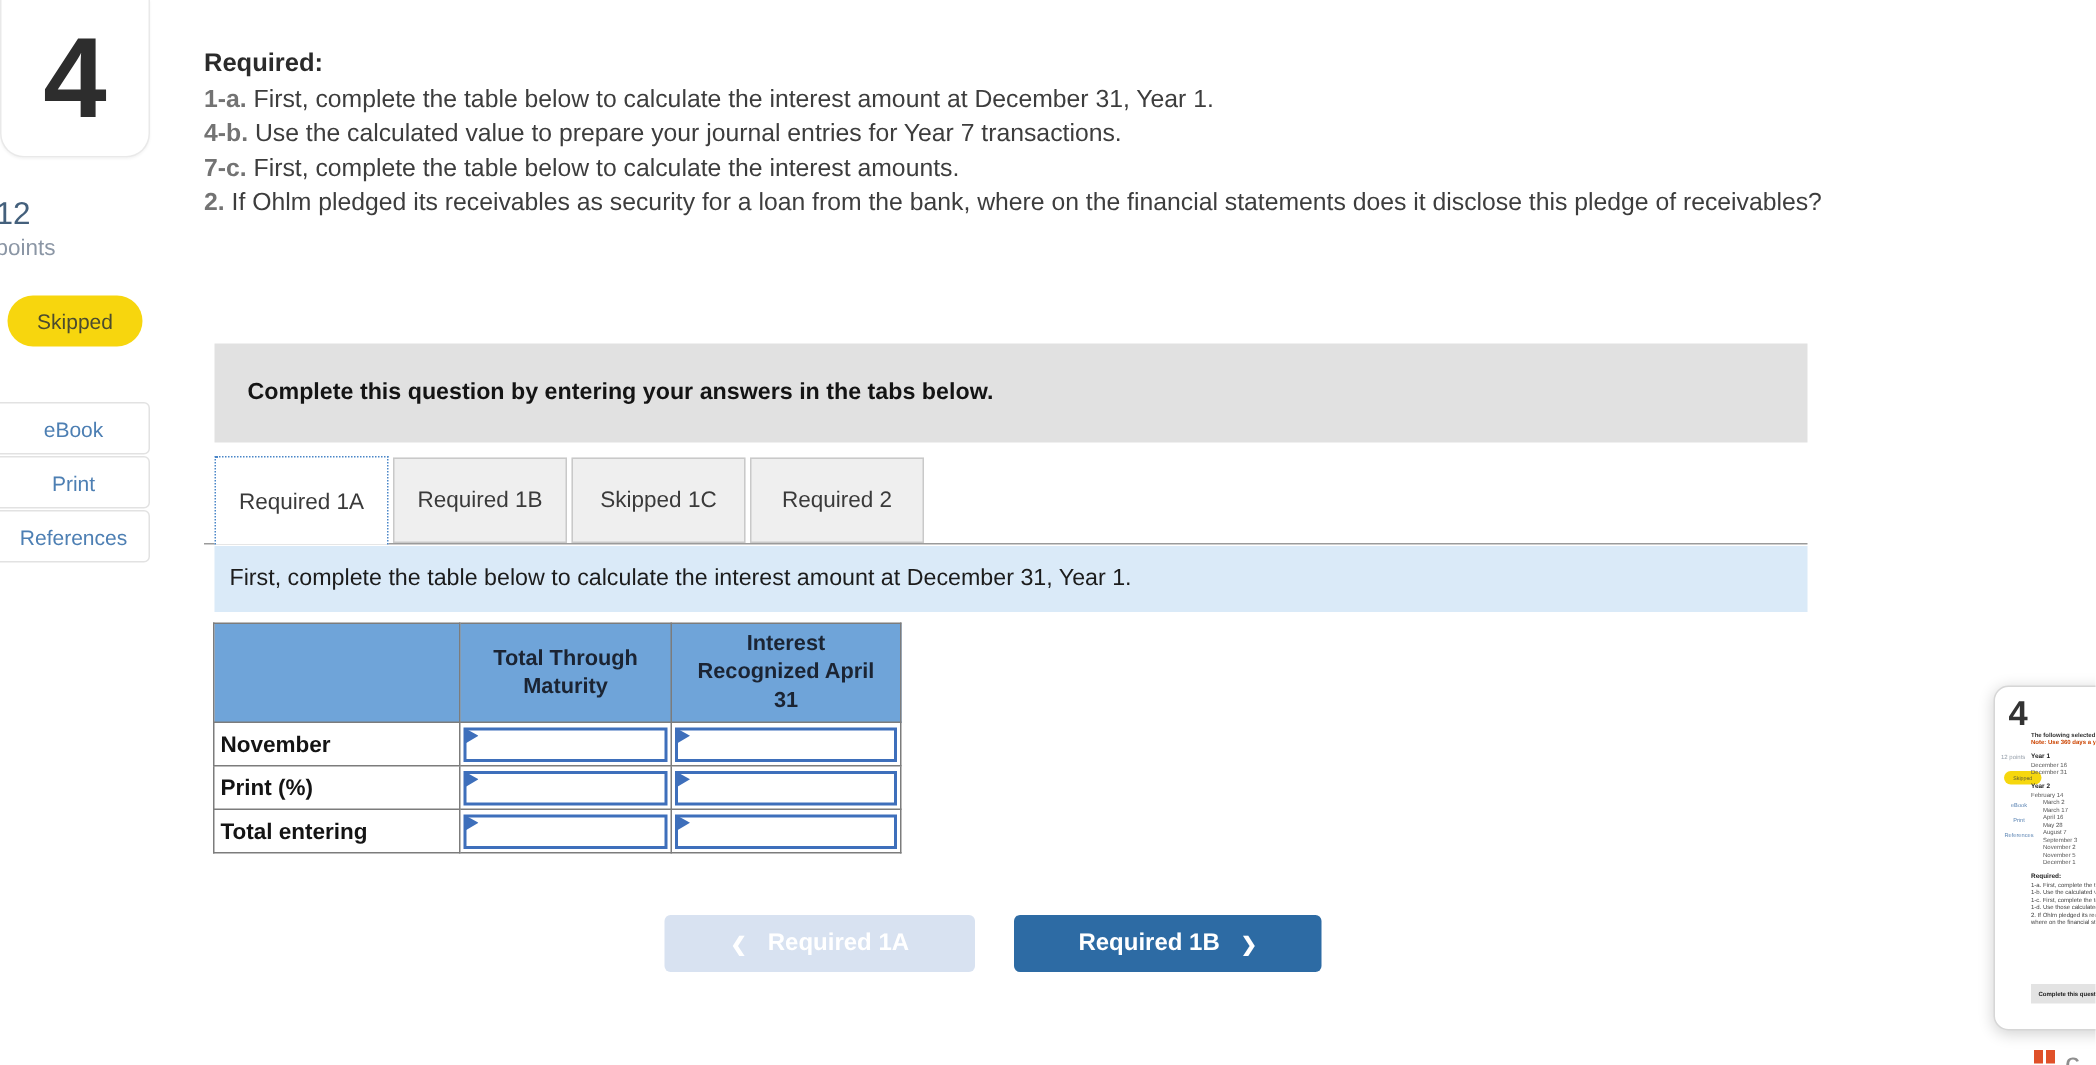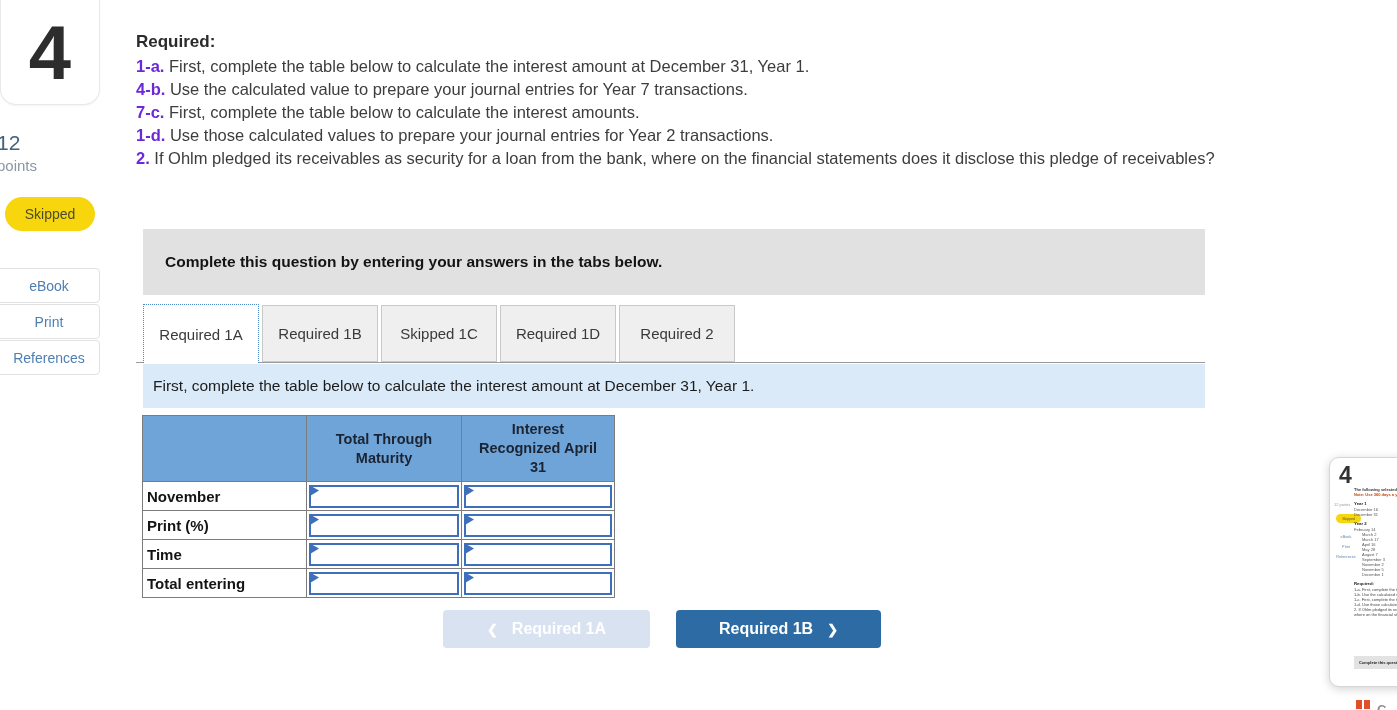--- a/index.html
+++ b/index.html
@@ -31,21 +31,21 @@
     border:1px solid #e2e2e2; border-radius:4px;
     display:flex; align-items:center; justify-content:center;
     font-size:14px; color:#4d7fb3; cursor:pointer;
   }
   .side-link span { padding-left:8px; }
 
   
   .req-head { left:136px; top:32px; font-size:17px; font-weight:bold; color:#2b2b2b; }
   .req-body { left:136px; top:55px; width:1162px; font-size:16.5px; line-height:23px; color:#3d3d3d; }
   .req-body p { margin:0; }
-  .req-body b { color:#6d28d9; }
+  .req-body b { color:#737373; }
 
   
   .banner {
     left:143px; top:229px; width:1062px; height:66px; background:#e1e1e1;
     display:flex; align-items:center; padding-left:22px;
     font-size:15.5px; font-weight:bold; color:#141414;
   }
 
   
   .tabbar {
@@ -159,77 +159,64 @@
 </div>
 <div class="abs side-link" style="top:340px">
   <span>References</span>
 </div>
 
 <div class="abs req-head">Required:</div>
 <div class="abs req-body">
   <p><b>1-a.</b> <span>First, complete the table below to calculate the interest amount at December 31, Year 1.</span></p>
   <p><b>4-b.</b> <span>Use the calculated value to prepare your journal entries for Year 7 transactions.</span></p>
   <p><b>7-c.</b> <span>First, complete the table below to calculate the interest amounts.</span></p>
-  <p><b>1-d.</b> <span>Use those calculated values to prepare your journal entries for Year 2 transactions.</span></p>
   <p><b>2.</b> <span>If Ohlm pledged its receivables as security for a loan from the bank, where on the financial statements does it disclose this pledge of receivables?</span></p>
 </div>
 
 <div class="abs banner">
   <span>Complete this question by entering your answers in the tabs below.</span>
 </div>
 
 <div class="abs tabbar">
   <div class="tab active">
       <span>Required 1A</span>
     </div>
   <div class="tab">
       <span>Required 1B</span>
     </div>
   <div class="tab">
       <span>Skipped 1C</span>
-    </div>
-  <div class="tab">
-      <span>Required 1D</span>
     </div>
   <div class="tab">
       <span>Required 2</span>
     </div>
 </div>
 
 <div class="abs infobar">
   <span>First, complete the table below to calculate the interest amount at December 31, Year 1.</span>
 </div>
 
 <table class="abs anstable">
   <tbody>
       <tr>
     <th class="corner" style="width:164px; height:66px"></th>
-    <th style="width:155px">Total Through Maturity</th>
+    <th style="width:141px">Total Through Maturity</th>
     <th style="width:153px">Interest Recognized April 31</th>
   </tr>
   <tr>
     <td class="rowlabel">November</td>
     <td class="cell">
           <div class="inp"></div>
         </td>
     <td class="cell">
           <div class="inp"></div>
         </td>
   </tr>
   <tr>
     <td class="rowlabel">Print (%)</td>
-    <td class="cell">
-          <div class="inp"></div>
-        </td>
-    <td class="cell">
-          <div class="inp"></div>
-        </td>
-  </tr>
-  <tr>
-    <td class="rowlabel">Time</td>
     <td class="cell">
           <div class="inp"></div>
         </td>
     <td class="cell">
           <div class="inp"></div>
         </td>
   </tr>
   <tr>
     <td class="rowlabel">Total entering</td>
     <td class="cell">

